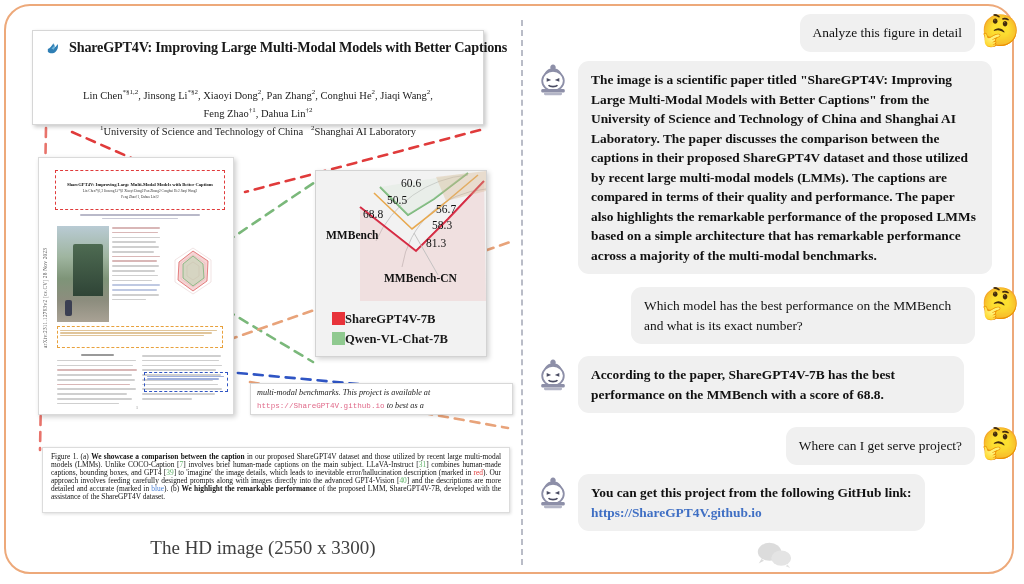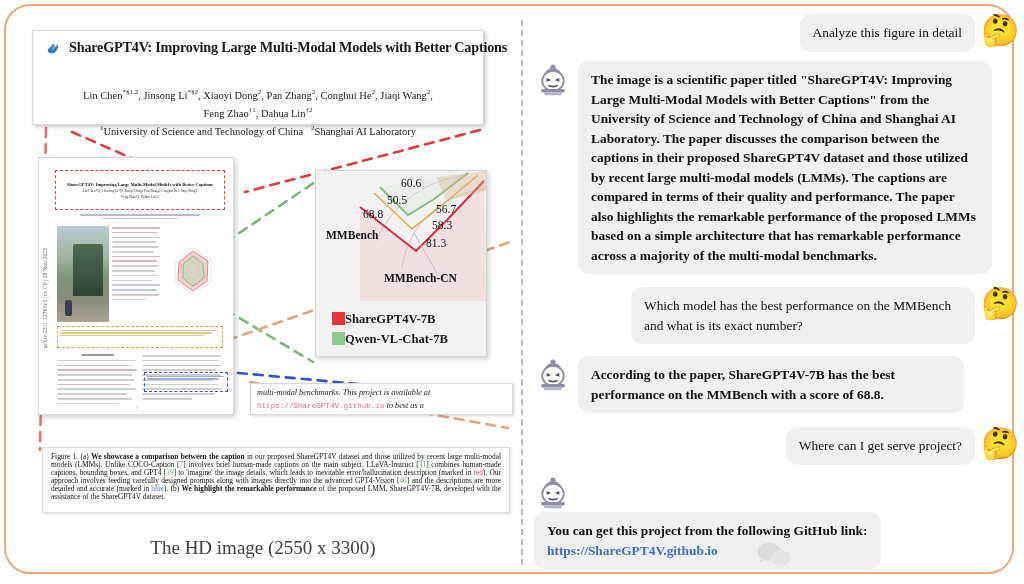--- a/index.html
+++ b/index.html
@@ -336,21 +336,21 @@
         </svg>
       </div>
       <div class="bubble b" style="max-width:360px;">According to the paper, ShareGPT4V-7B has the best performance on the MMBench with a score of 68.8.</div>
     </div>
 
     <div class="msg user" style="margin-top:14px;">
       <div class="bubble u">Where can I get serve project?</div>
       <div class="avatar u">🤔</div>
     </div>
 
-    <div class="msg bot" style="margin-top:1px;flex-direction:column;">
+    <div class="msg bot" style="margin-top:1px;">
       <div class="avatar b">
         <svg viewBox="0 0 40 40" width="36" height="36">
           <ellipse cx="20" cy="22" rx="12" ry="11" fill="#fff" stroke="#8d8fa8" stroke-width="2"></ellipse>
           <path d="M20 4c2 0 3 1.6 3 3.2S21.8 10 20 10s-3-1.2-3-2.8S18 4 20 4z" fill="#8d8fa8"></path>
           <path d="M10 16c1-5 5-8 10-8s9 3 10 8c-3-3-6-4.5-10-4.5S13 13 10 16z" fill="#8d8fa8"></path>
           <path d="M13 19l5 2-5 2z" fill="#4a4c63"></path>
           <path d="M27 19l-5 2 5 2z" fill="#4a4c63"></path>
           <path d="M15 27c2 2 8 2 10 0" fill="none" stroke="#4a4c63" stroke-width="1.8"></path>
           <rect x="7" y="31" width="26" height="4" rx="1.5" fill="#8d8fa8"></rect>
           <rect x="10" y="35" width="20" height="3" rx="1.2" fill="#b3b5c6"></rect>

